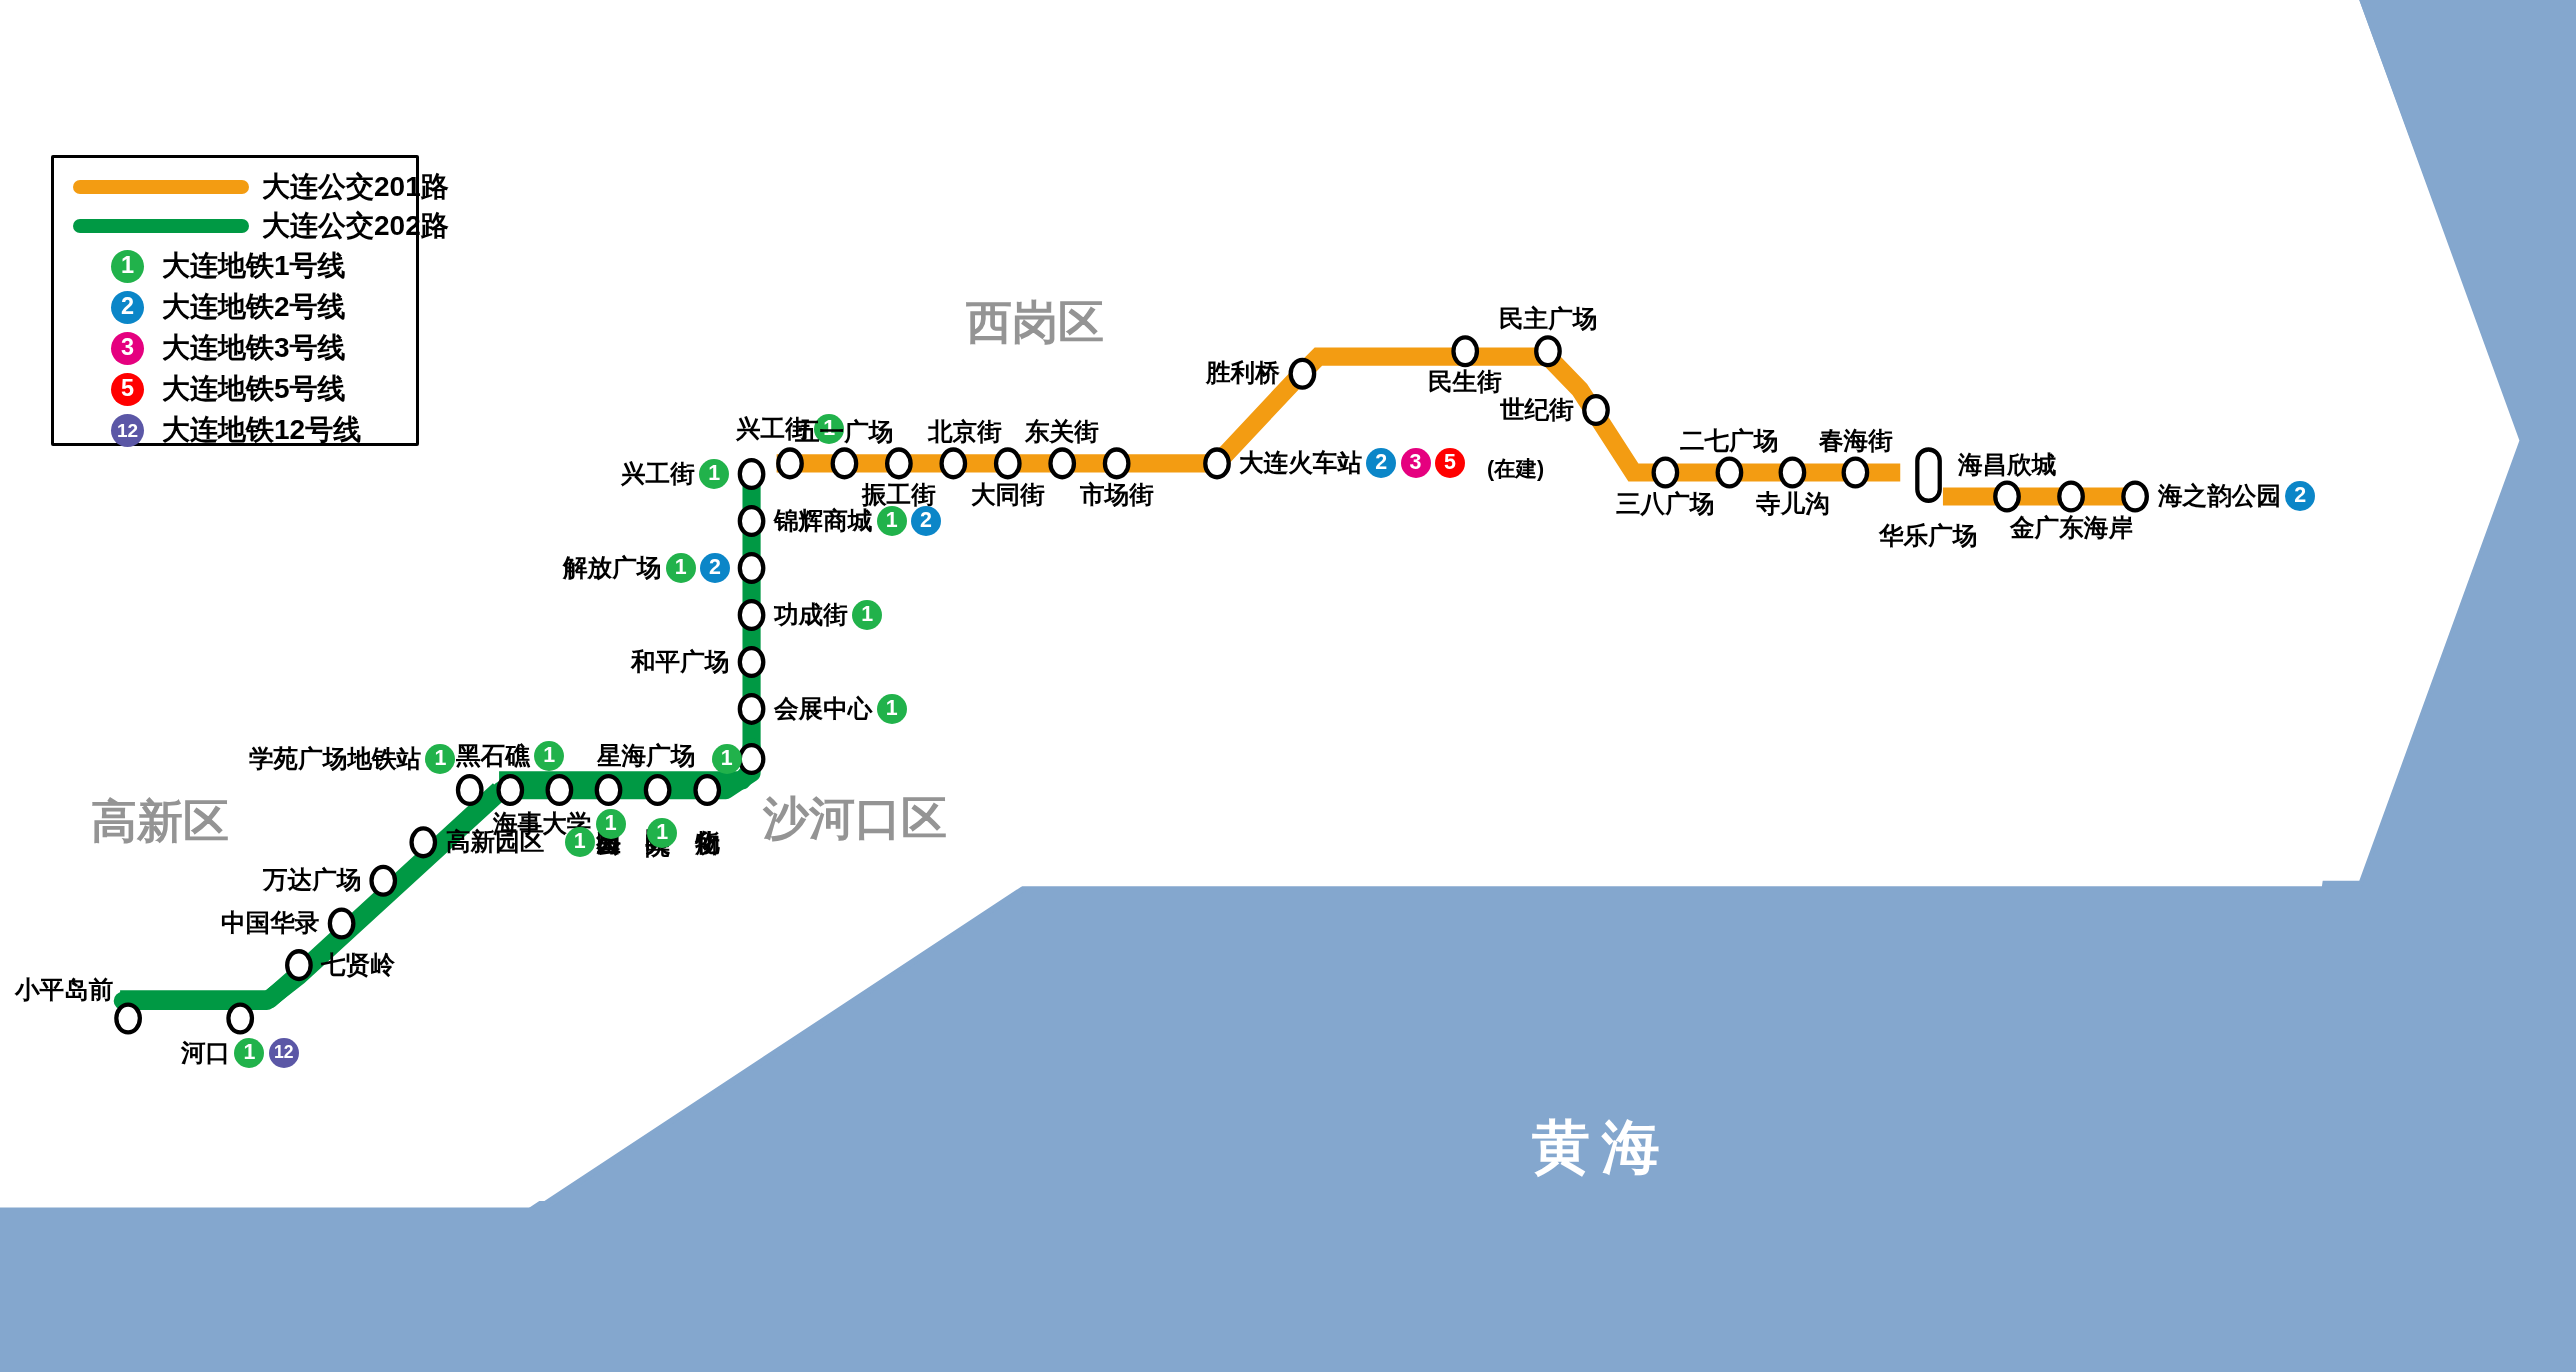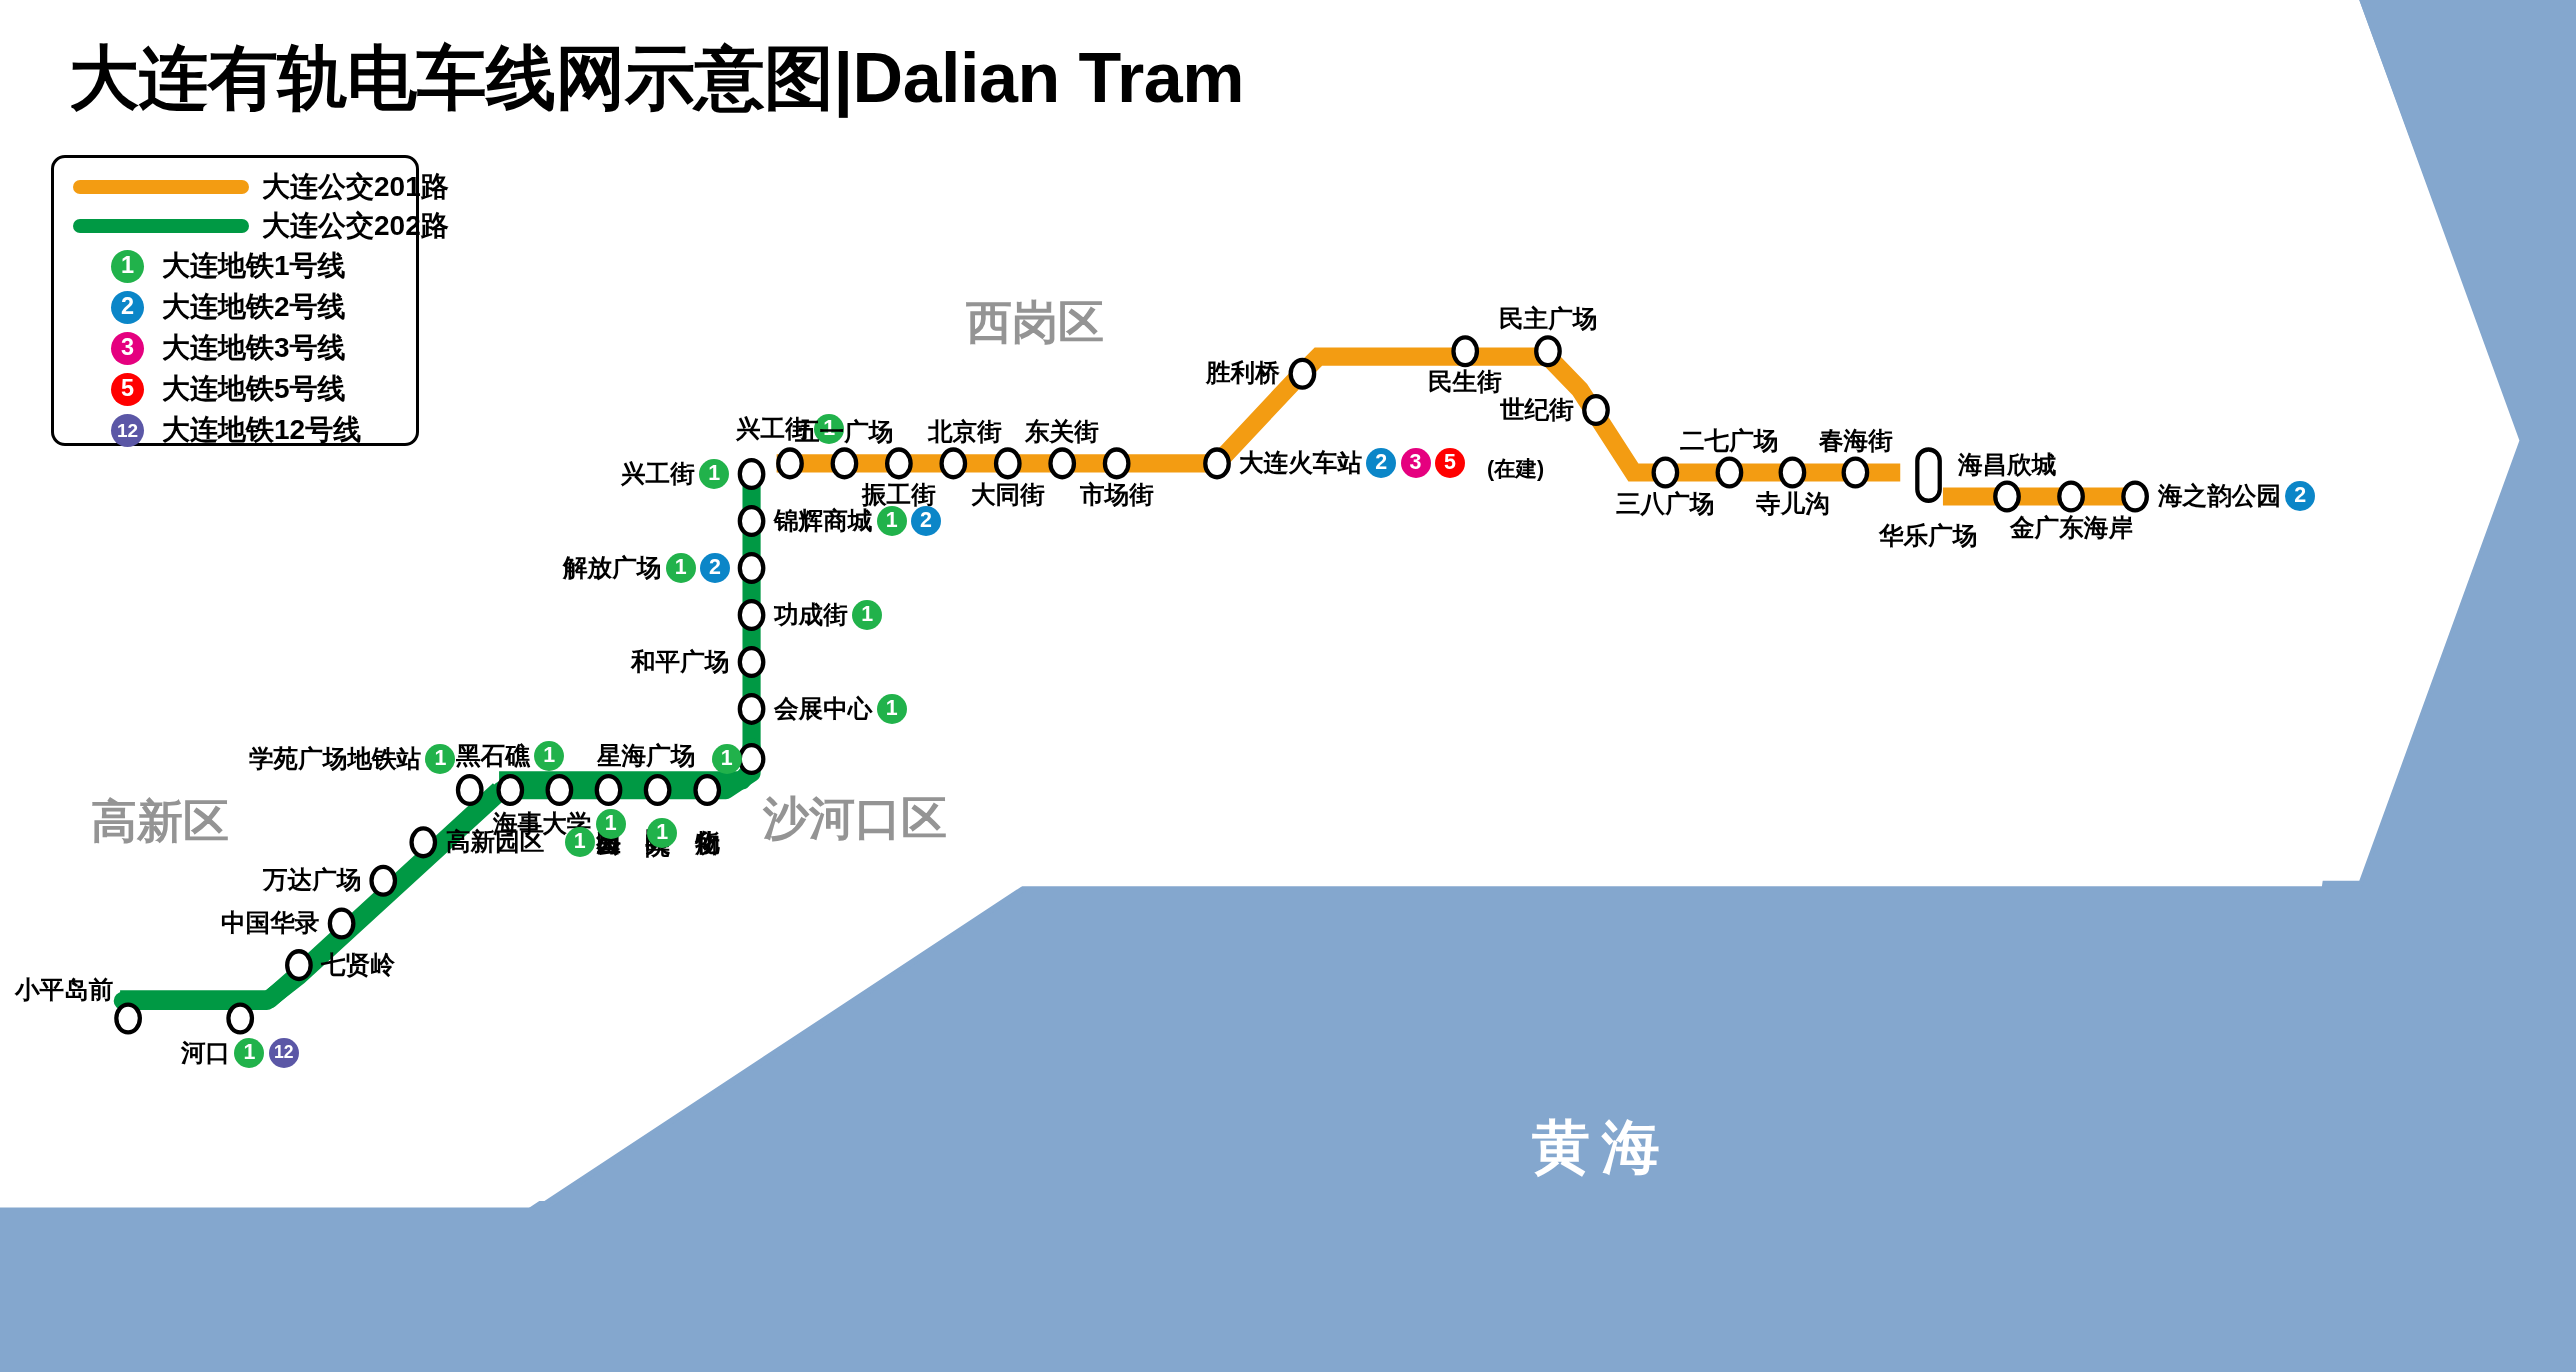--- a/index.html
+++ b/index.html
@@ -2,21 +2,21 @@
 <html style="font-size:8.5px"><head>
 <meta charset="utf-8">
 <title>大连有轨电车线网示意图|Dalian Tram</title>
 <style>
   html,body{margin:0;padding:0;background:#ffffff;}
   body{font-family:"Liberation Sans","DejaVu Sans",sans-serif;}
   #map-root{position:relative;width:2576px;height:1373px;overflow:hidden;background:#ffffff;}
   #map-svg{position:absolute;left:0;top:0;width:2576px;height:1373px;}
   .ttl{position:absolute;left:69px;top:32px;font-size:70px;font-weight:bold;color:#000;white-space:nowrap;letter-spacing:-0.5px;}
   
-  #legend{position:absolute;left:51px;top:155px;width:368px;height:291px;background:#fff;border:3.2px solid #000;border-radius:14px;box-sizing:border-box;padding:9.6px 0 0 0;}
+  #legend{position:absolute;left:51px;top:155px;width:368px;height:291px;background:#fff;border:3.2px solid #000;border-radius:2px;box-sizing:border-box;padding:9.6px 0 0 0;}
   .lg-row{display:flex;align-items:center;height:39px;padding-left:19px;}
   .lg-bar{width:176px;height:14px;border-radius:7px;flex:0 0 auto;}
   .lg-bar.o{background:#F39C12;}
   .lg-bar.g{background:#009944;}
   .lg-txt{font-size:28px;font-weight:bold;color:#000;margin-left:13px;white-space:nowrap;}
   .lg-row.metro{height:41px;padding-left:57px;}
   .lg-txt-m{font-size:28px;font-weight:bold;color:#000;margin-left:18px;white-space:nowrap;}
   .mb{width:33px;height:33px;border-radius:50%;flex:0 0 auto;color:#fff;font-weight:bold;
       display:flex;align-items:center;justify-content:center;line-height:1;}
   .mb.s1{font-size:23.5px;} .mb.s2{font-size:19px;}
@@ -97,21 +97,20 @@
         <ellipse cx="880" cy="1480" rx="22" ry="26" fill="#FFFFFF" stroke="#000000" stroke-width="8"></ellipse>
         <ellipse cx="793" cy="1578" rx="22" ry="26" fill="#FFFFFF" stroke="#000000" stroke-width="8"></ellipse>
         <ellipse cx="718" cy="1650" rx="22" ry="26" fill="#FFFFFF" stroke="#000000" stroke-width="8"></ellipse>
         <ellipse cx="640" cy="1730" rx="22" ry="26" fill="#FFFFFF" stroke="#000000" stroke-width="8"></ellipse>
         <ellipse cx="560" cy="1808" rx="22" ry="26" fill="#FFFFFF" stroke="#000000" stroke-width="8"></ellipse>
         <ellipse cx="450" cy="1908" rx="22" ry="26" fill="#FFFFFF" stroke="#000000" stroke-width="8"></ellipse>
         <ellipse cx="240" cy="1908" rx="22" ry="26" fill="#FFFFFF" stroke="#000000" stroke-width="8"></ellipse>
       </g>
   </svg>
 
-  <div class="ttl">大连有轨电车线网示意图|Dalian Tram</div>
 
   <div id="legend">
     <div class="lg-row">
       <span class="lg-bar o"></span>
       <span class="lg-txt">大连公交201路</span>
     </div>
     <div class="lg-row">
       <span class="lg-bar g"></span>
       <span class="lg-txt">大连公交202路</span>
     </div>

